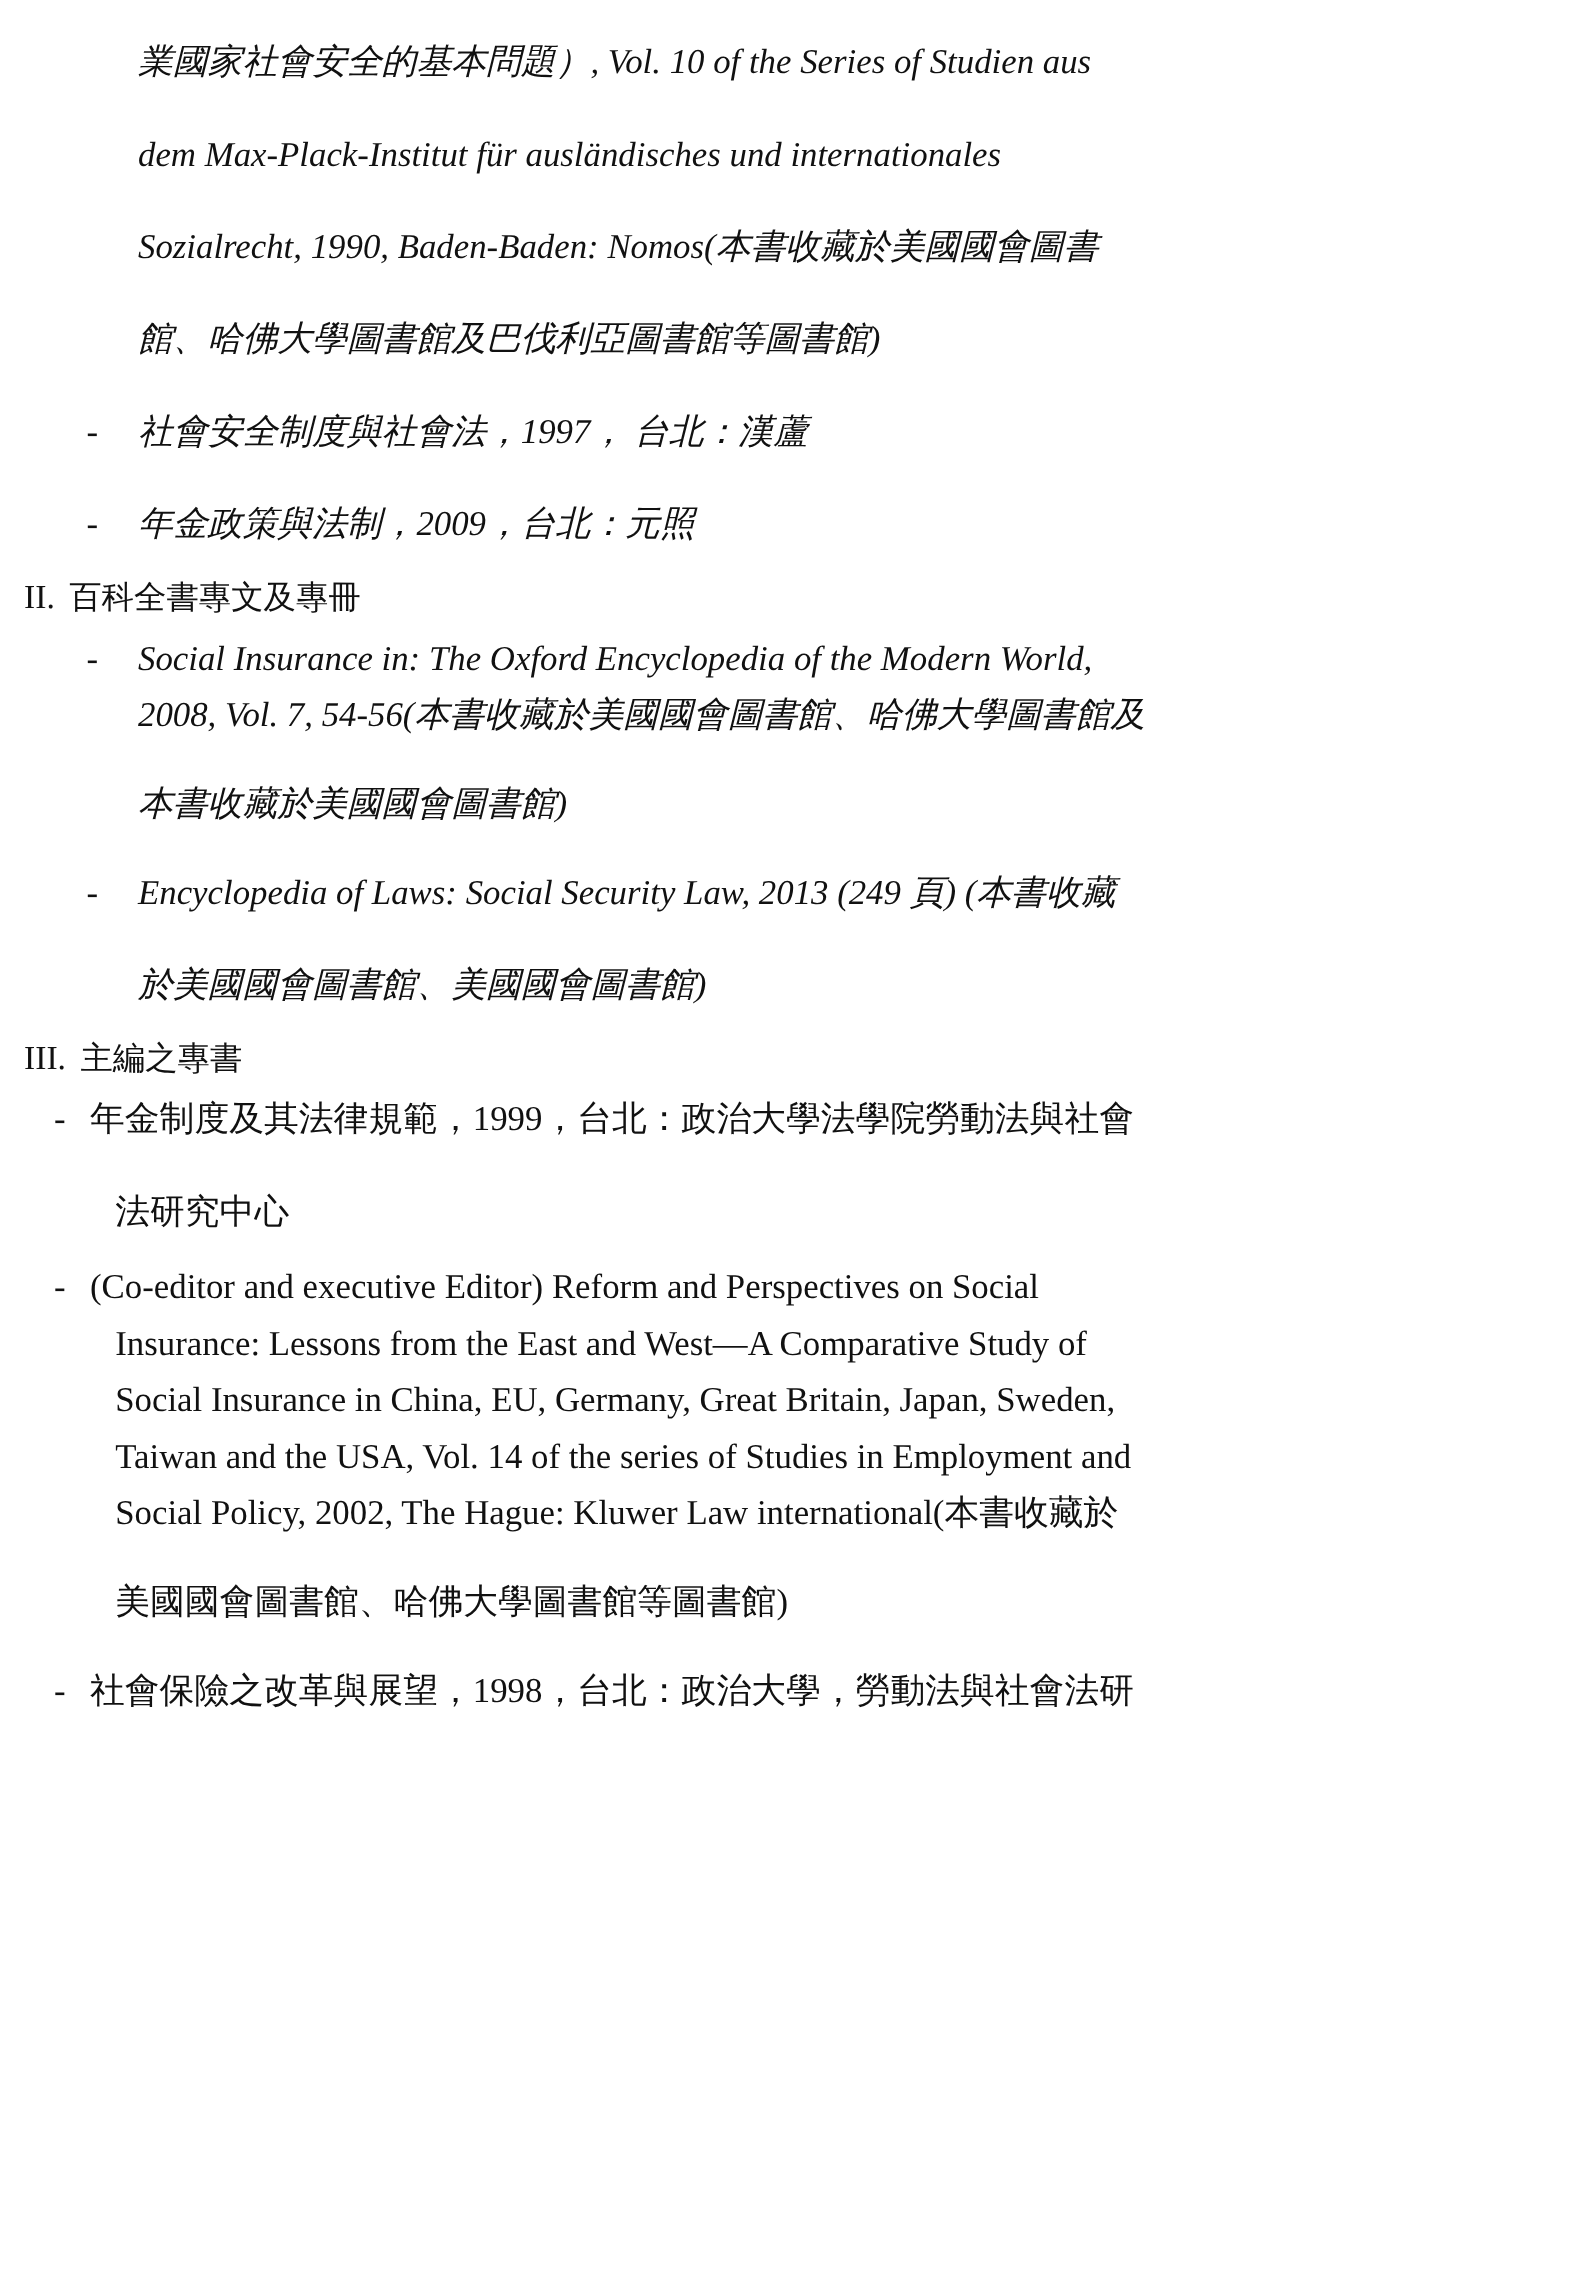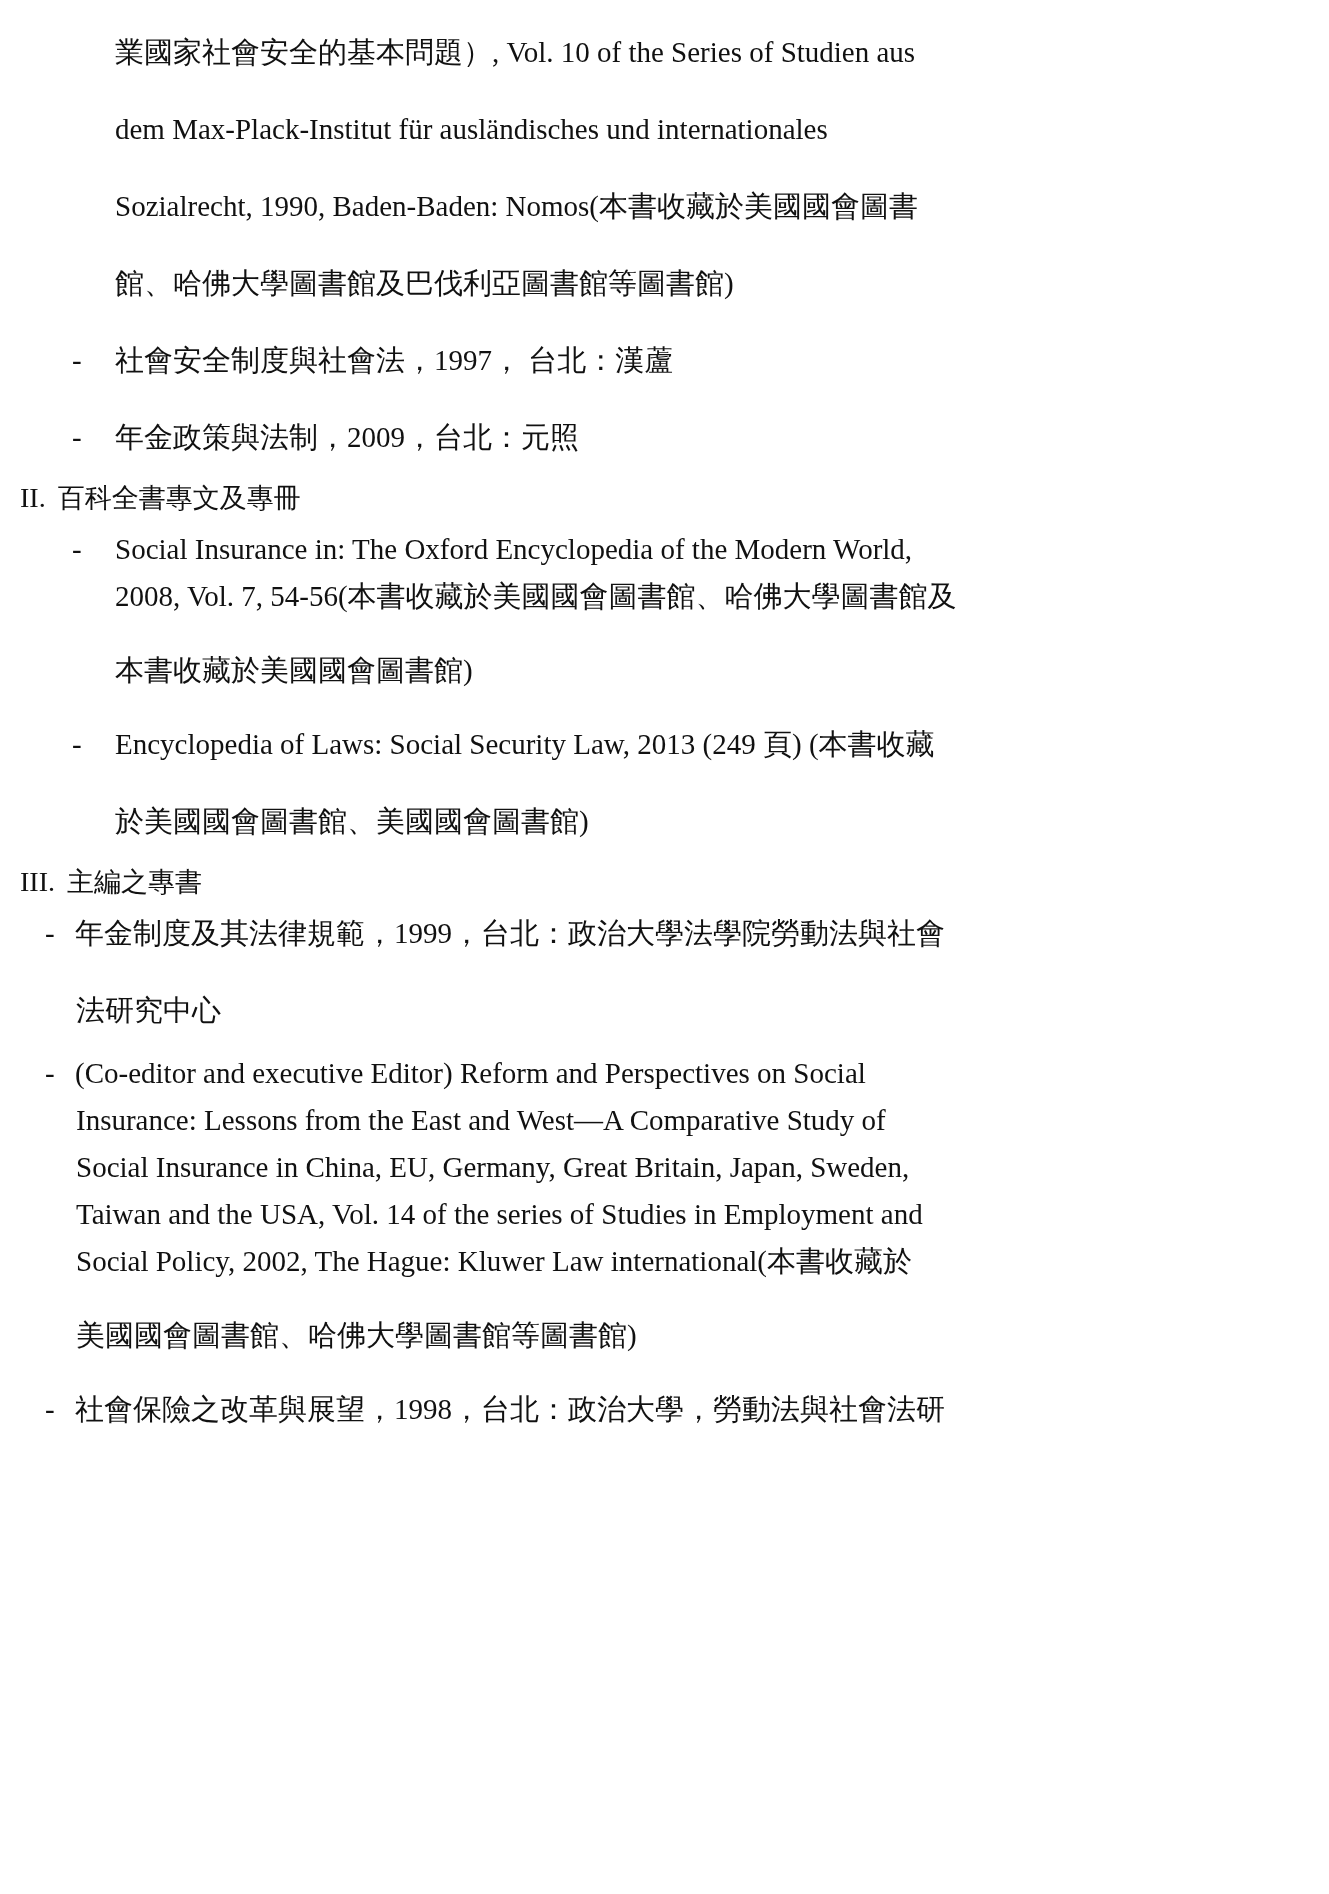--- a/index.html
+++ b/index.html
@@ -17,22 +17,22 @@
     font-size:29px;
     padding-top:32px;
     overflow:hidden;
   }
   .block { position:relative; }
   .line {
     height:var(--adv, 77px);
     line-height:40px;
     white-space:pre;
   }
-  .level1 .line { padding-left:115px; }
-  .level2 .line { padding-left:76px; }
+  .level1 .line { padding-left:115px;font-style:italic; }
+  .level2 .line { padding-left:96px; }
   .level2 .line.first { padding-left:75px; }
   .marker {
     position:absolute;
     top:0;
     line-height:40px;
   }
   .level1 > .marker { left:72px; }
   .level2 > .marker { left:45px; }
   .header {
     height:50px;

